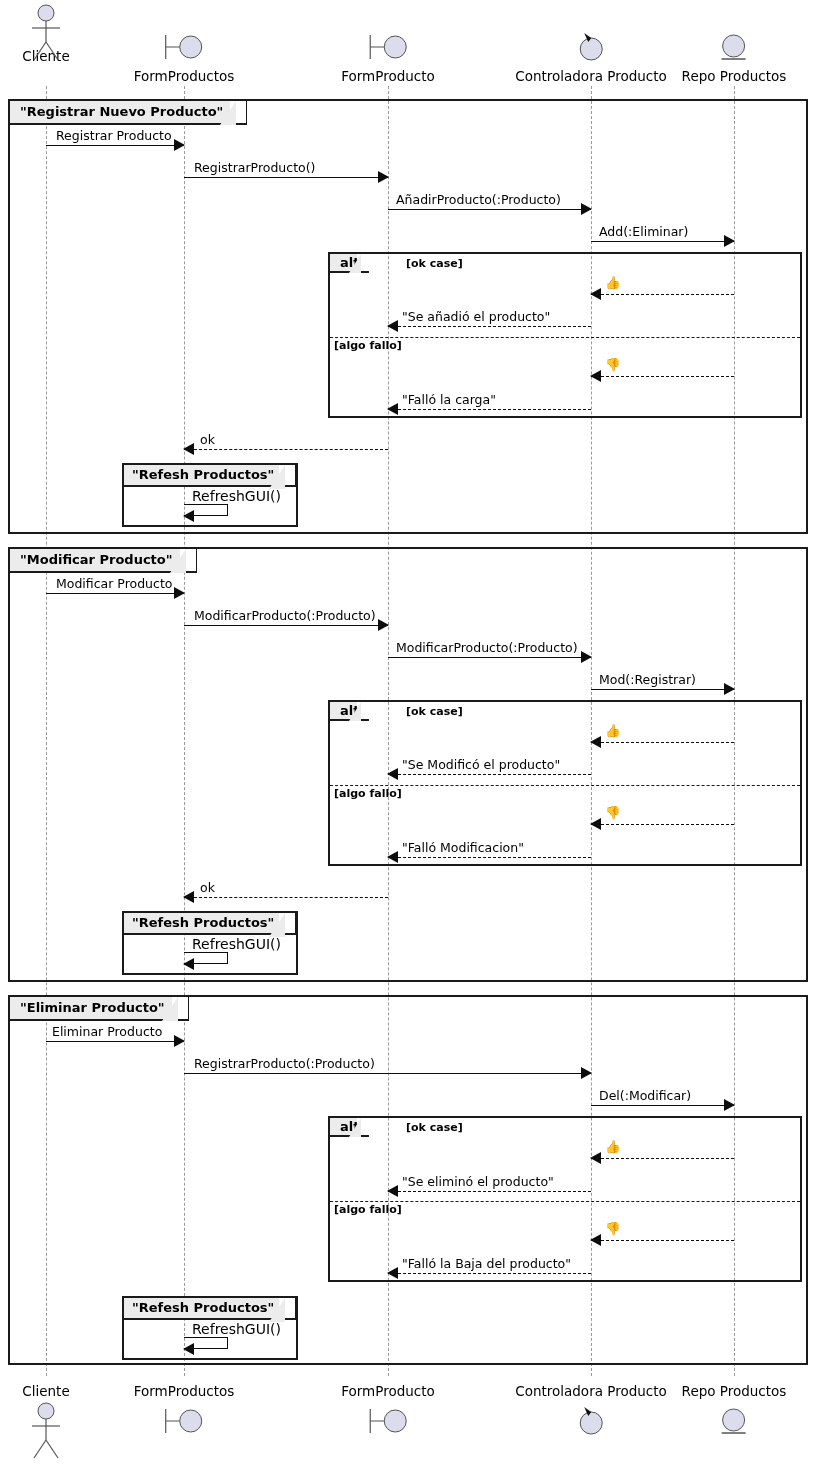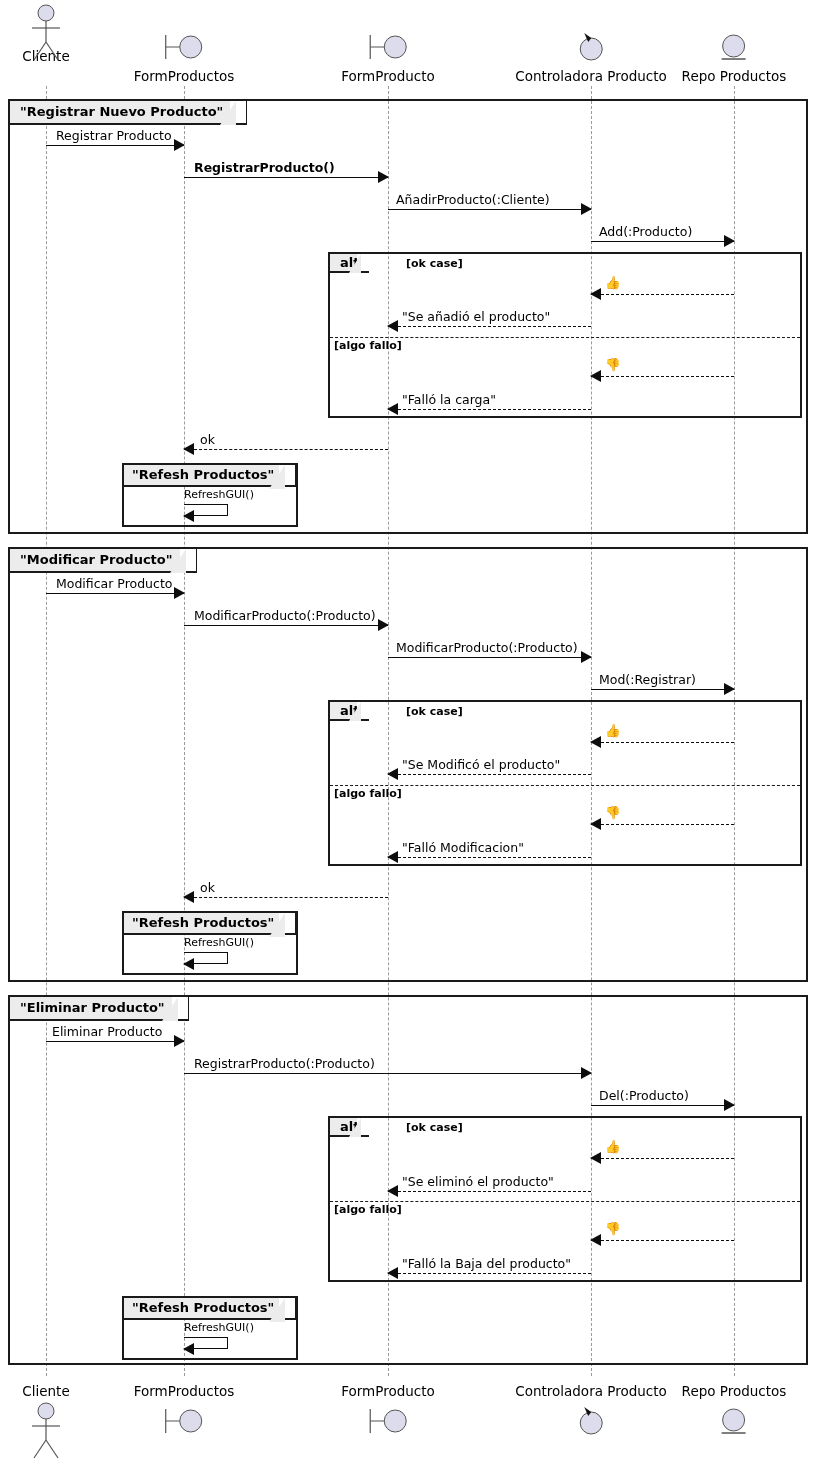--- a/index.html
+++ b/index.html
@@ -43,21 +43,21 @@
   .msg.dashed .line{border-top:1.3px dashed #0d0d0d;}
   .msg .lbl{position:absolute;bottom:3px;font-size:12.5px;color:#000;white-space:nowrap;line-height:1;}
   .arrow{position:absolute;top:-6px;width:0;height:0;}
   .arrow.right{right:-1px;border-style:solid;border-width:6px 0 6px 11px;
                border-color:transparent transparent transparent #0d0d0d;}
   .arrow.left{left:-1px;border-style:solid;border-width:6px 11px 6px 0;
                border-color:transparent #0d0d0d transparent transparent;}
 
   
   .selfmsg{position:absolute;box-sizing:border-box;border:1.4px solid #0d0d0d;border-left:none;}
-  .selfmsg .lbl{position:absolute;left:0;top:-17px;font-size:11px;white-space:nowrap;}
+  .selfmsg .lbl{position:absolute;left:8px;top:-17px;font-size:14px;white-space:nowrap;}
   .selfmsg .ar{position:absolute;left:-1px;bottom:-6.5px;width:0;height:0;
                border-style:solid;border-width:6px 11px 6px 0;
                border-color:transparent #0d0d0d transparent transparent;}
 
   .emoji{position:absolute;font-size:13px;line-height:1;}
 </style>
 </head>
 <body>
 
 <div id="stage">
@@ -132,33 +132,33 @@
 
   <div class="msg" style="left:46px;top:145px;width:138px;">
     <div class="line"></div>
     <div class="arrow right"></div>
     <div class="lbl" style="left:10px;">Registrar Producto</div>
   </div>
 
   <div class="msg" style="left:184px;top:177px;width:204px;">
     <div class="line"></div>
     <div class="arrow right"></div>
-    <div class="lbl" style="left:10px;font-weight:bold;">RegistrarProducto()</div>
+    <div class="lbl" style="left:10px;">RegistrarProducto()</div>
   </div>
 
   <div class="msg" style="left:388px;top:209px;width:203px;">
     <div class="line"></div>
     <div class="arrow right"></div>
-    <div class="lbl" style="left:8px;">AñadirProducto(:Cliente)</div>
+    <div class="lbl" style="left:8px;">AñadirProducto(:Producto)</div>
   </div>
 
   <div class="msg" style="left:591px;top:241px;width:143px;">
     <div class="line"></div>
     <div class="arrow right"></div>
-    <div class="lbl" style="left:8px;">Add(:Producto)</div>
+    <div class="lbl" style="left:8px;">Add(:Eliminar)</div>
   </div>
 
   <div class="altbox" style="left:328px;top:252px;width:474px;height:166px;">
     <div class="alt-tab">
       <span>alt</span>
       <span class="fold"></span>
     </div>
     <div class="guard" style="left:76px;top:3px;">[ok case]</div>
     <div class="divider" style="left:0;top:83px;width:100%;"></div>
     <div class="guard" style="left:4px;top:85px;">[algo fallo]</div>
@@ -302,21 +302,21 @@
 
   <div class="msg" style="left:184px;top:1073px;width:407px;">
     <div class="line"></div>
     <div class="arrow right"></div>
     <div class="lbl" style="left:10px;">RegistrarProducto(:Producto)</div>
   </div>
 
   <div class="msg" style="left:591px;top:1105px;width:143px;">
     <div class="line"></div>
     <div class="arrow right"></div>
-    <div class="lbl" style="left:8px;">Del(:Producto)</div>
+    <div class="lbl" style="left:8px;">Del(:Modificar)</div>
   </div>
 
   <div class="altbox" style="left:328px;top:1116px;width:474px;height:166px;">
     <div class="alt-tab">
       <span>alt</span>
       <span class="fold"></span>
     </div>
     <div class="guard" style="left:76px;top:3px;">[ok case]</div>
     <div class="divider" style="left:0;top:83px;width:100%;"></div>
     <div class="guard" style="left:4px;top:85px;">[algo fallo]</div>

